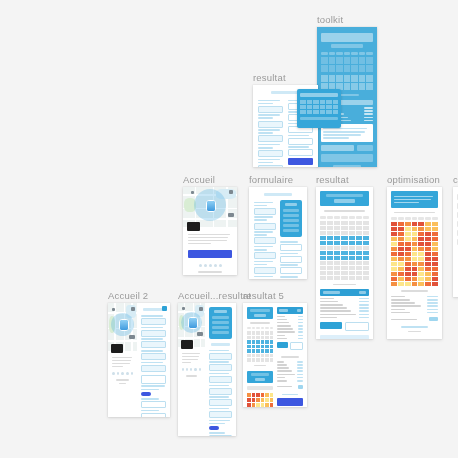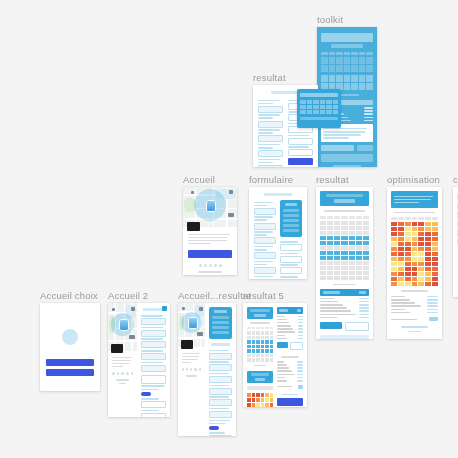--- a/index.html
+++ b/index.html
@@ -619,32 +619,20 @@
           </div>
           <div style="display: flex; gap: 2px; margin: 3px 0px;">
             <div class="bar gr" style="width: 10px; height: 6px;"></div>
           </div>
           <div style="display: flex; gap: 2px; margin: 3px 0px;">
             <div class="bar gr" style="width: 10px; height: 6px;"></div>
           </div>
         </div>
       </div>
     </div>
-    <div class="artboard" style="left: 40px; top: 303px; width: 60px; height: 88px;">
-      <div class="ab-label" style="color: rgb(154, 154, 154);">Accueil choix</div>
-      <div class="ab-frame">
-        <div class="pad" style="padding: 26px 6px 6px;">
-          <div style="width: 16px; height: 16px; border-radius: 50%; background: rgba(64, 170, 225, 0.28); margin: 0px auto 14px; position: relative;">
-            <div class="pin" style="position: absolute; left: 4px; top: 3px; width: 8px; height: 10px;"><i></i></div>
-          </div>
-          <div class="btn-blue" style="height: 7px;"></div>
-          <div class="btn-blue" style="height: 7px; margin-top: 3px;"></div>
-        </div>
-      </div>
-    </div>
     <div class="artboard" style="left: 108px; top: 303px; width: 62px; height: 114px;">
       <div class="ab-label" style="color: rgb(154, 154, 154);">Accueil 2</div>
       <div class="ab-frame">
         <div style="display: flex; height: 100%;">
           <div style="width: 47%; position: relative;">
             <div class="map" style="width: 29px; height: 48px;">
               <div class="road" style="left: 0px; top: 18%; width: 100%; height: 2px;"></div>
               <div class="road" style="left: 0px; top: 52%; width: 100%; height: 1.5px;"></div>
               <div class="road" style="left: 0px; top: 78%; width: 100%; height: 2px;"></div>
               <div class="road" style="left: 22%; top: 0px; width: 1.5px; height: 100%;"></div>

